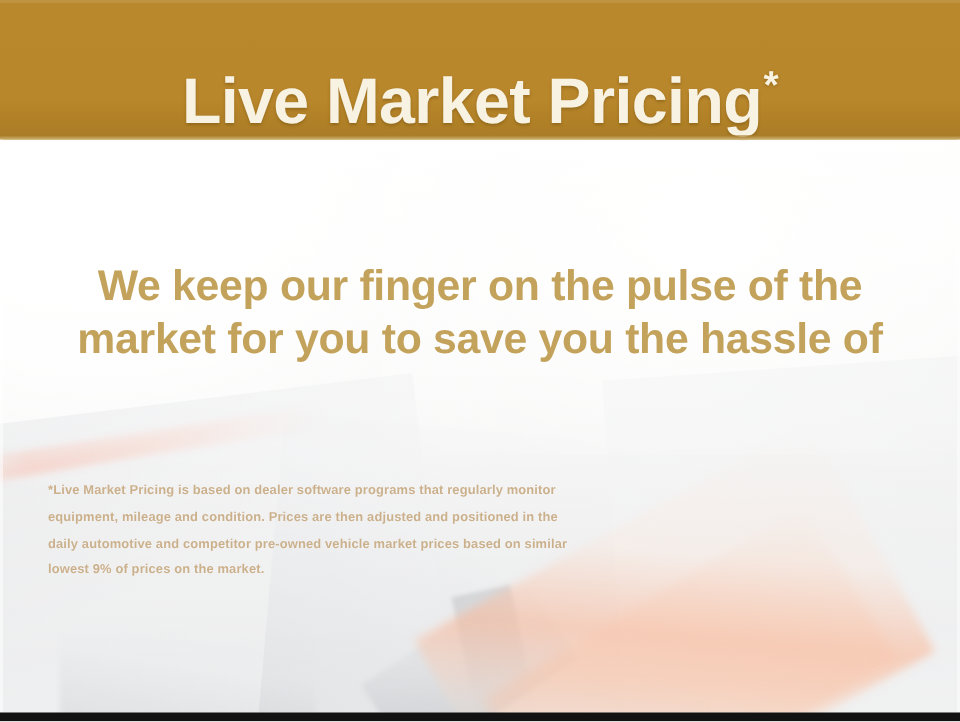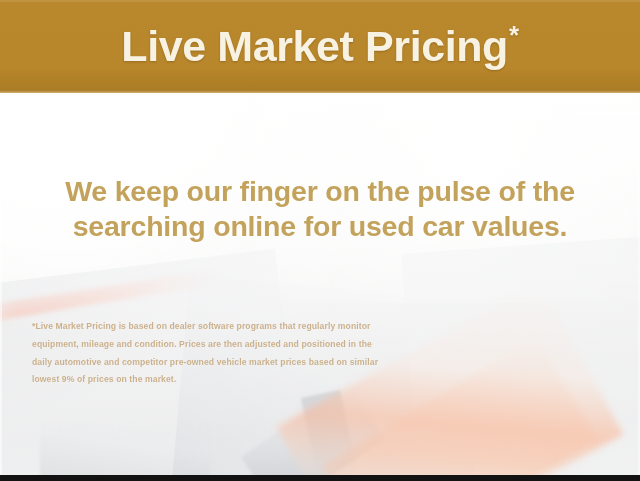--- a/index.html
+++ b/index.html
@@ -132,21 +132,21 @@
       rgba(255,255,255,.62) 22%,
       rgba(255,255,255,.55) 46%,
       rgba(255,255,255,.42) 66%,
       rgba(255,255,255,.30) 100%);
   }
 
   
   #header {
     position:absolute; left:0; top:0; width:640px; height:93px;
     background:linear-gradient(180deg, #b9872c 0%, #b8862b 72%, #b08026 88%, #a87c28 100%);
-    display:flex; align-items:center; justify-content:center;
+    display:flex; align-items:flex-end; justify-content:center;
   }
   #header .edge-top {
     position:absolute; left:0; top:0; width:100%; height:2px;
     background:rgba(255,255,255,.10);
   }
   #header .edge-bottom {
     position:absolute; left:0; bottom:0; width:100%; height:3px;
     background:linear-gradient(180deg, rgba(160,116,34,.55), rgba(214,186,120,.85));
   }
   #title {
@@ -227,21 +227,21 @@
   </div>
 
   <div id="header">
     <div class="edge-top"></div>
     <h1 id="title"><span>Live Market Pricing</span><span class="star">*</span></h1>
     <div class="edge-bottom"></div>
   </div>
 
   <div id="headline">
     <span class="ln">We keep our finger on the pulse of the</span>
-    <span class="ln">searching online for used car values.</span>
+    <span class="ln">market for you to save you the hassle of</span>
   </div>
 
   <div id="footnote">
     <span class="ln">*Live Market Pricing is based on dealer software programs that regularly monitor</span>
     <span class="ln">equipment, mileage and condition. Prices are then adjusted and positioned in the</span>
     <span class="ln">daily automotive and competitor pre-owned vehicle market prices based on similar</span>
     <span class="ln">lowest 9% of prices on the market.</span>
   </div>
 
   <div id="frame-left"></div>

